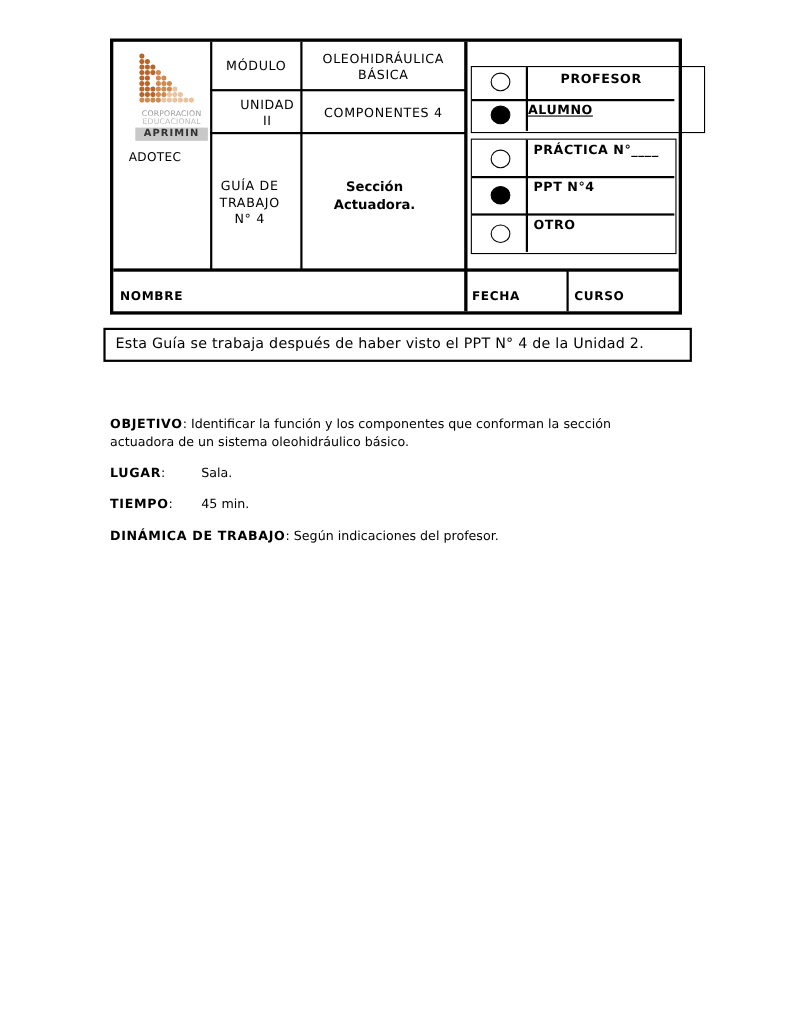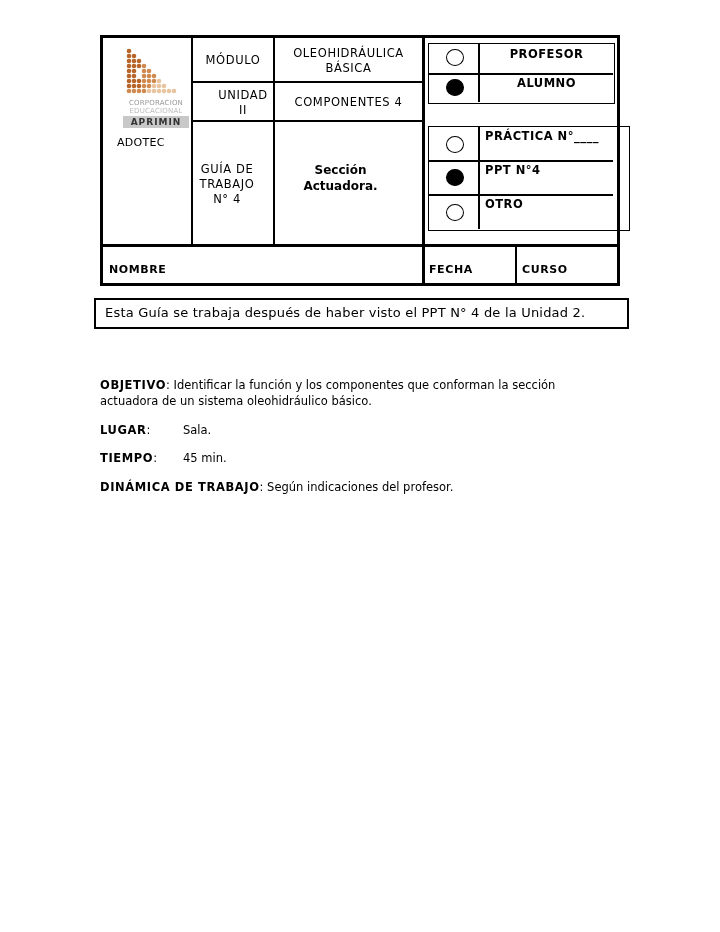--- a/index.html
+++ b/index.html
@@ -111,30 +111,30 @@
   <div class="cell-text" style="left:90px;top:124px;width:68px;">
     <div>GUÍA DE</div>
     <div>TRABAJO</div>
     <div>N° 4</div>
   </div>
   <div class="cell-text-normal" style="left:172px;top:124px;width:131px;">
     <div>Sección</div>
     <div>Actuadora.</div>
   </div>
 
-  <div class="inner-box" style="left:325px;top:5px;width:187px;height:61px;padding-left:13px;">
+  <div class="inner-box" style="left:325px;top:22px;width:213px;height:61px;padding-left:13px;">
     <div class="vline" style="left:49px;top:0;width:1.5px;height:58px;"></div>
     <div class="hline" style="left:0;top:29px;width:184px;height:1.5px;"></div>
     <div class="radio" style="left:17px;top:5px;"></div>
     <div class="opt-label" style="left:51px;top:3px;width:133px;text-align:center;">PROFESOR</div>
     <div class="radio filled" style="left:17px;top:35px;"></div>
-    <div class="opt-label" style="left:51px;top:32px;width:133px;text-align:center;">ALUMNO</div>
+    <div class="opt-label" style="left:51px;top:32px;width:133px;text-decoration:underline;">ALUMNO</div>
   </div>
 
-  <div class="inner-box" style="left:325px;top:88px;width:202px;height:105px;padding-left:21px;">
+  <div class="inner-box" style="left:325px;top:88px;width:187px;height:105px;padding-left:21px;">
     <div class="vline" style="left:49px;top:0;width:1.5px;height:102px;"></div>
     <div class="hline" style="left:0;top:33px;width:184px;height:1.5px;"></div>
     <div class="hline" style="left:0;top:67px;width:184px;height:1.5px;"></div>
     <div class="radio" style="left:17px;top:9px;"></div>
     <div class="opt-label" style="left:56px;top:2px;">PRÁCTICA N°____</div>
     <div class="radio filled" style="left:17px;top:42px;"></div>
     <div class="opt-label" style="left:56px;top:36px;">PPT N°4</div>
     <div class="radio" style="left:17px;top:77px;"></div>
     <div class="opt-label" style="left:56px;top:70px;">OTRO</div>
   </div>

